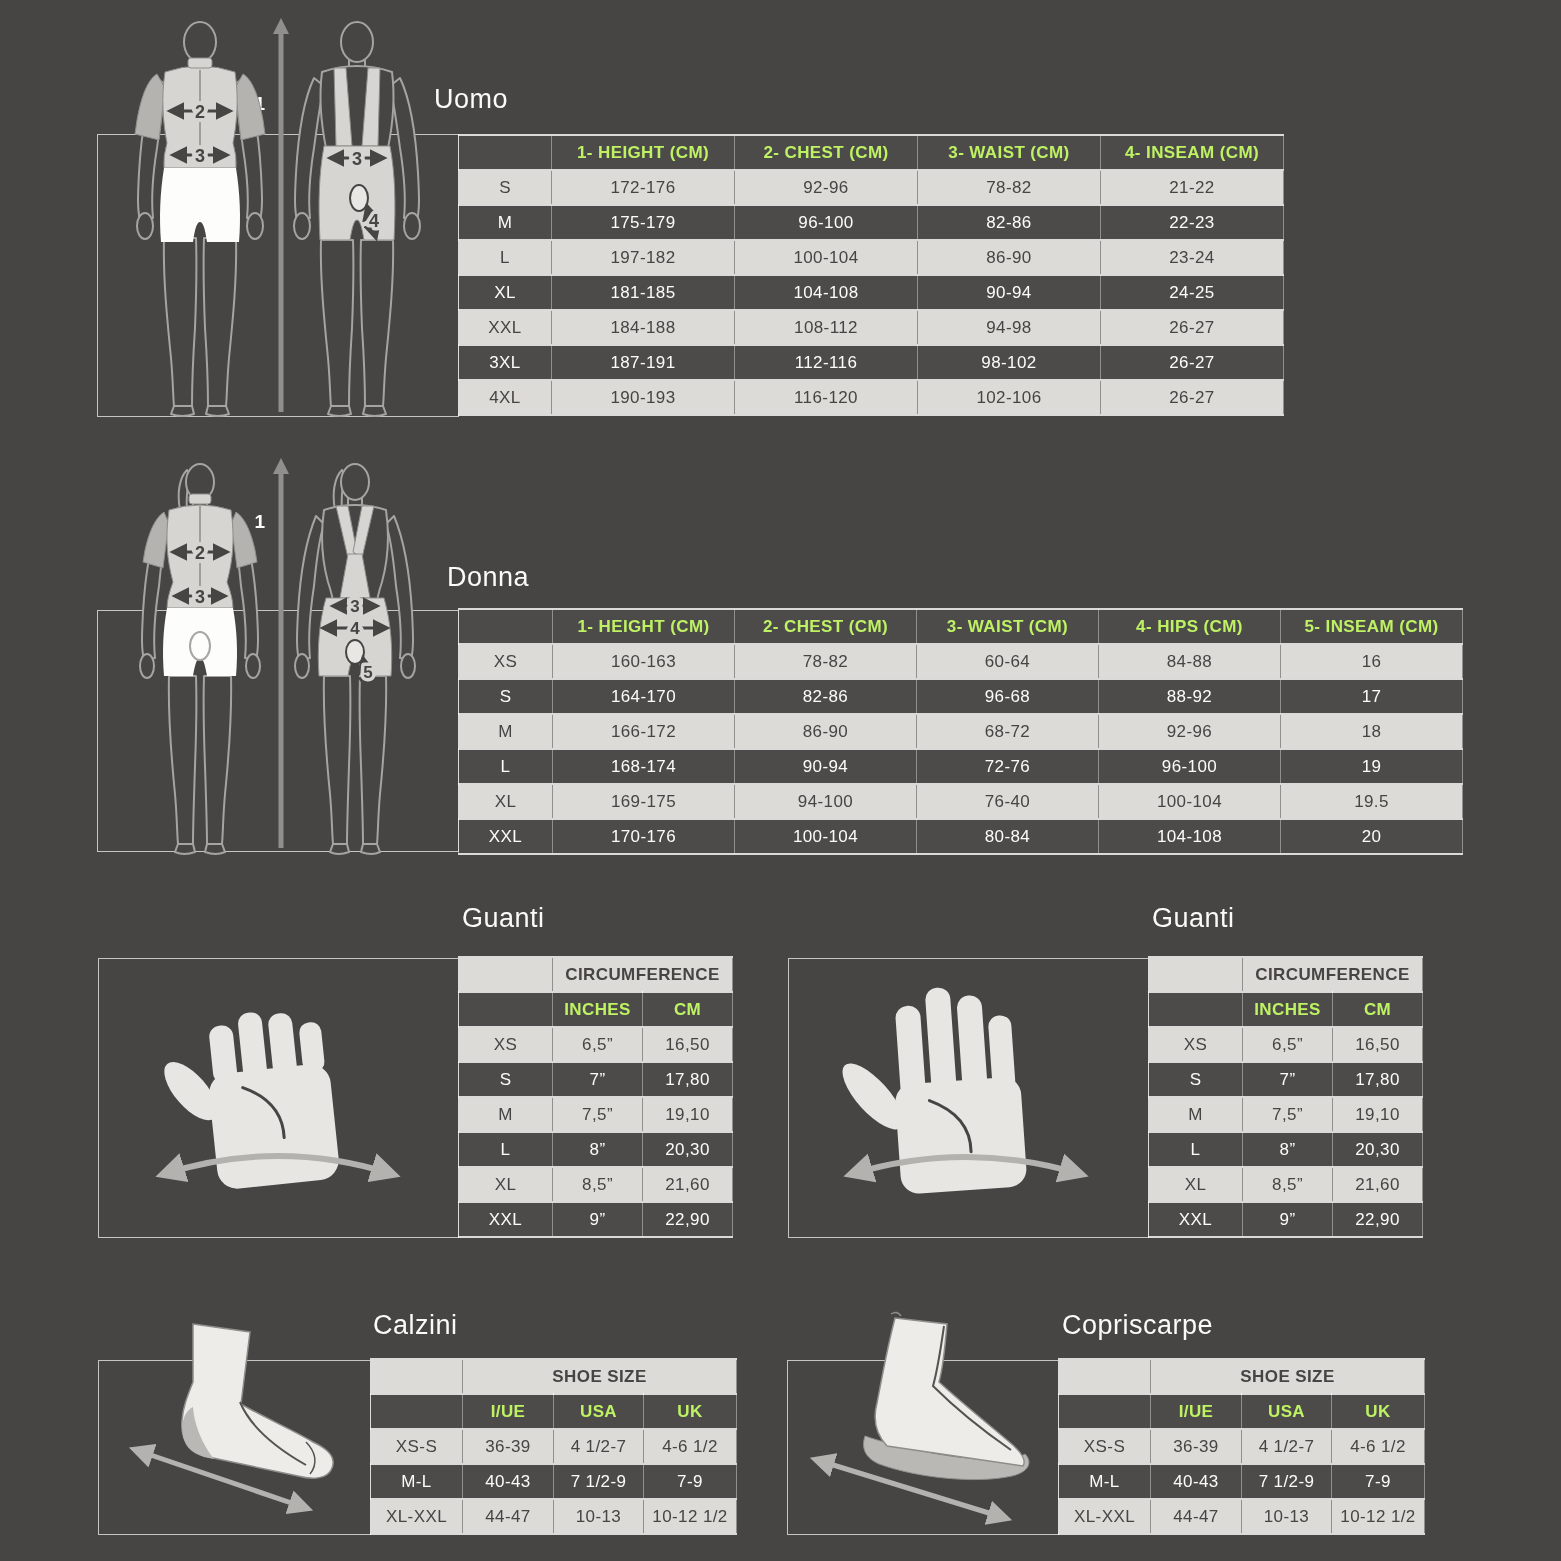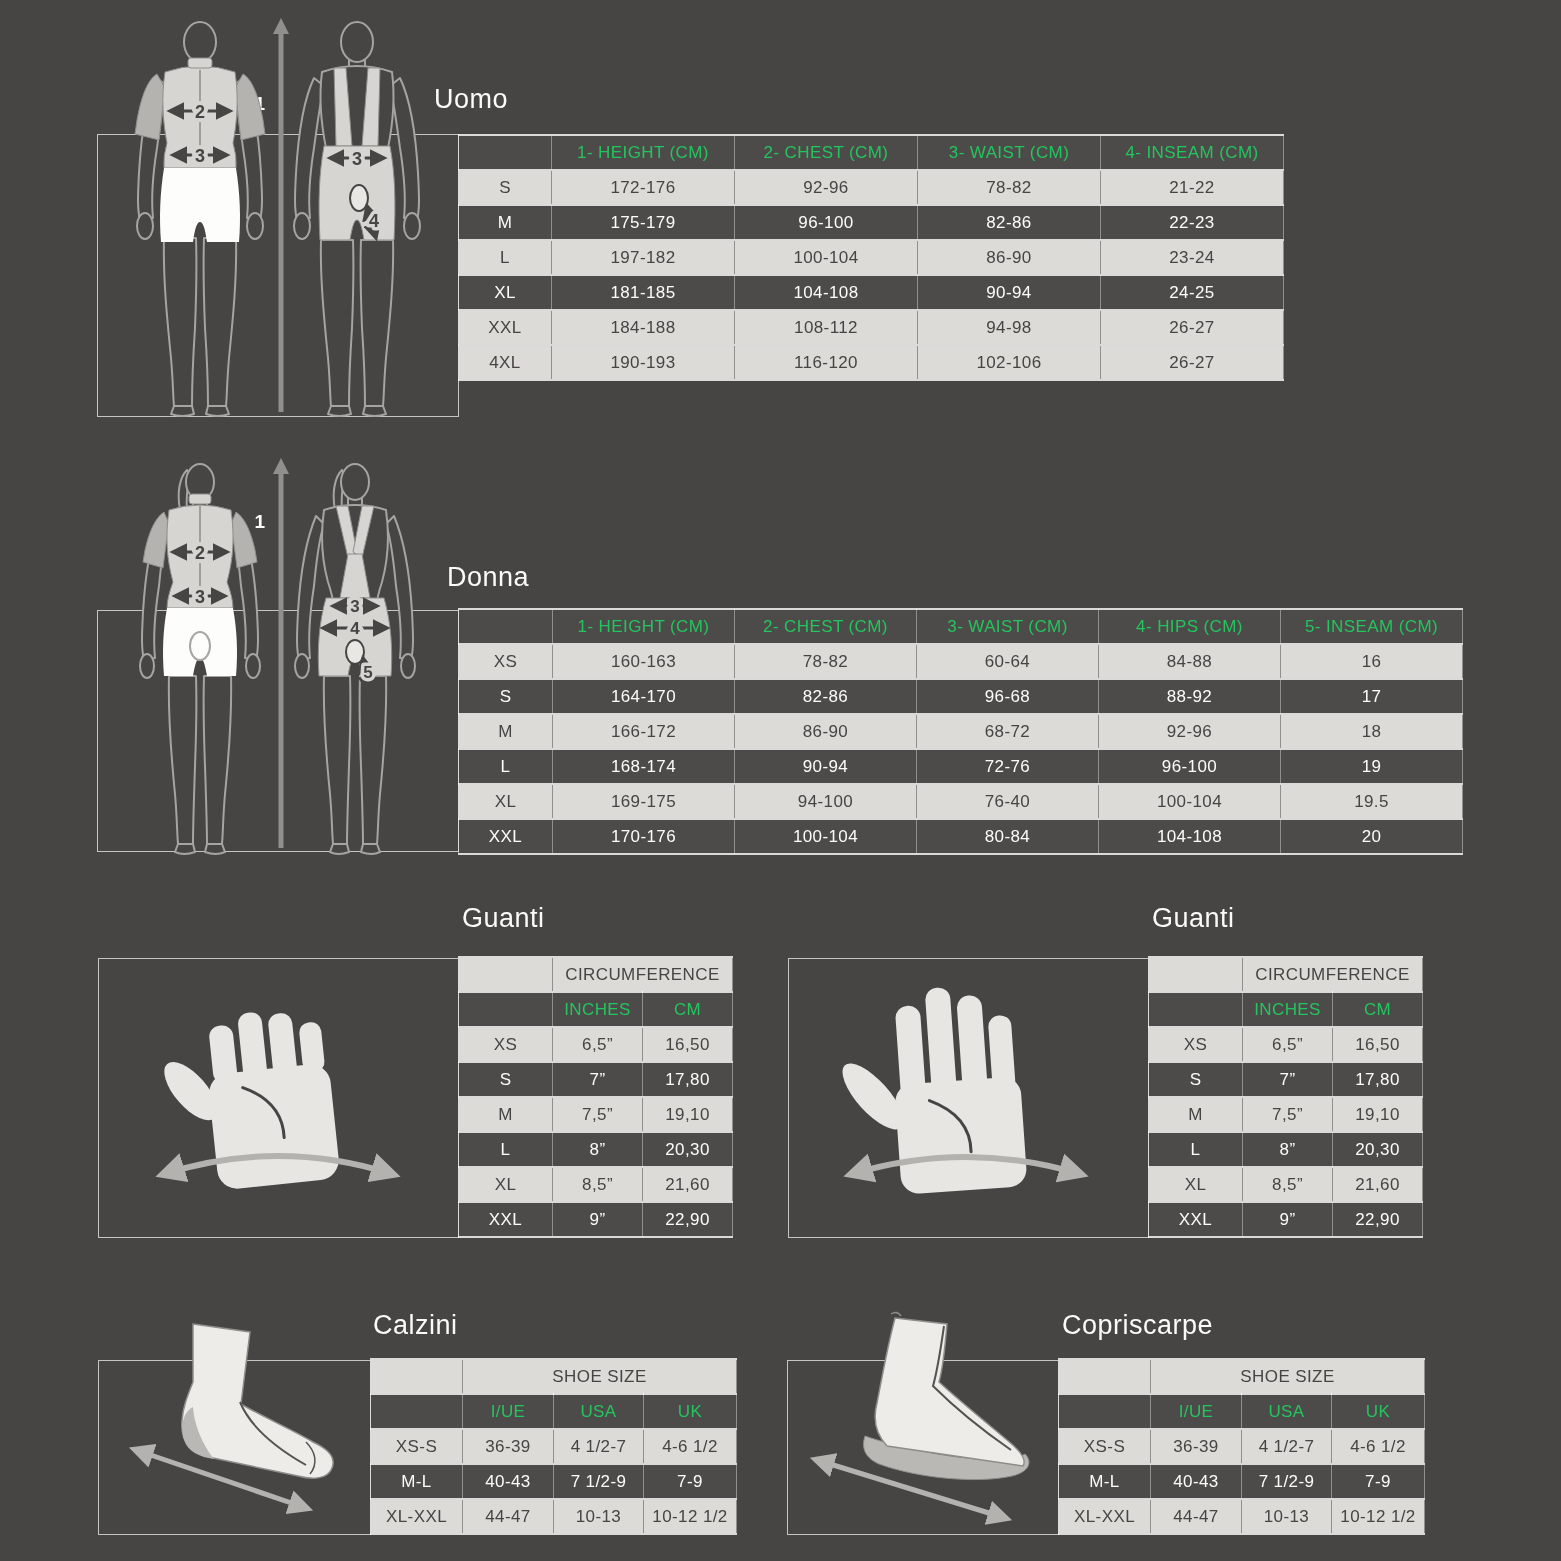--- a/index.html
+++ b/index.html
@@ -36,22 +36,22 @@
   #tbl-donna{left:458px;top:608px;width:1004px}
   #tbl-guanti-l{left:458px;top:956px;width:274px}
   #tbl-guanti-r{left:1148px;top:956px;width:274px}
   #tbl-calzini{left:370px;top:1358px;width:366px}
   #tbl-copriscarpe{left:1058px;top:1358px;width:366px}
 
   .size-table td{height:33px;text-align:center;vertical-align:middle;padding:0;
     border-left:1px solid rgba(255,255,255,.4);border-right:1px solid rgba(255,255,255,.4);
     border-top:2px solid rgba(255,255,255,.8);border-bottom:2px solid rgba(255,255,255,.8);
     white-space:nowrap;overflow:hidden;}
-  tr.r-head td{background:#4d4b49;color:#22c55e;font-weight:normal;}
-  tr.r-group td{background:#dcdbd7;color:#474543;font-weight:normal;margin-left:36px;}
+  tr.r-head td{background:#4d4b49;color:#bef264;font-weight:bold;}
+  tr.r-group td{background:#dcdbd7;color:#474543;font-weight:bold;margin-left:36px;}
   tr.r0 td{background:#dcdbd7;color:#474543;}
   tr.r1 td{background:#4d4b49;color:#fcfcfa;}
 
   svg text{font-family:"Liberation Sans",sans-serif;font-weight:600;}
 </style>
 </head>
 <body>
 
 <div id="page">
 
@@ -320,20 +320,27 @@
           <td>90-94</td>
           <td>24-25</td>
         </tr>
         <tr class="r0">
           <td>XXL</td>
           <td>184-188</td>
           <td>108-112</td>
           <td>94-98</td>
           <td>26-27</td>
         </tr>
+        <tr class="r1">
+          <td>3XL</td>
+          <td>187-191</td>
+          <td>112-116</td>
+          <td>98-102</td>
+          <td>26-27</td>
+        </tr>
         <tr class="r0">
           <td>4XL</td>
           <td>190-193</td>
           <td>116-120</td>
           <td>102-106</td>
           <td>26-27</td>
         </tr>
       </tbody>
     </table>
   <table class="size-table" id="tbl-donna">

